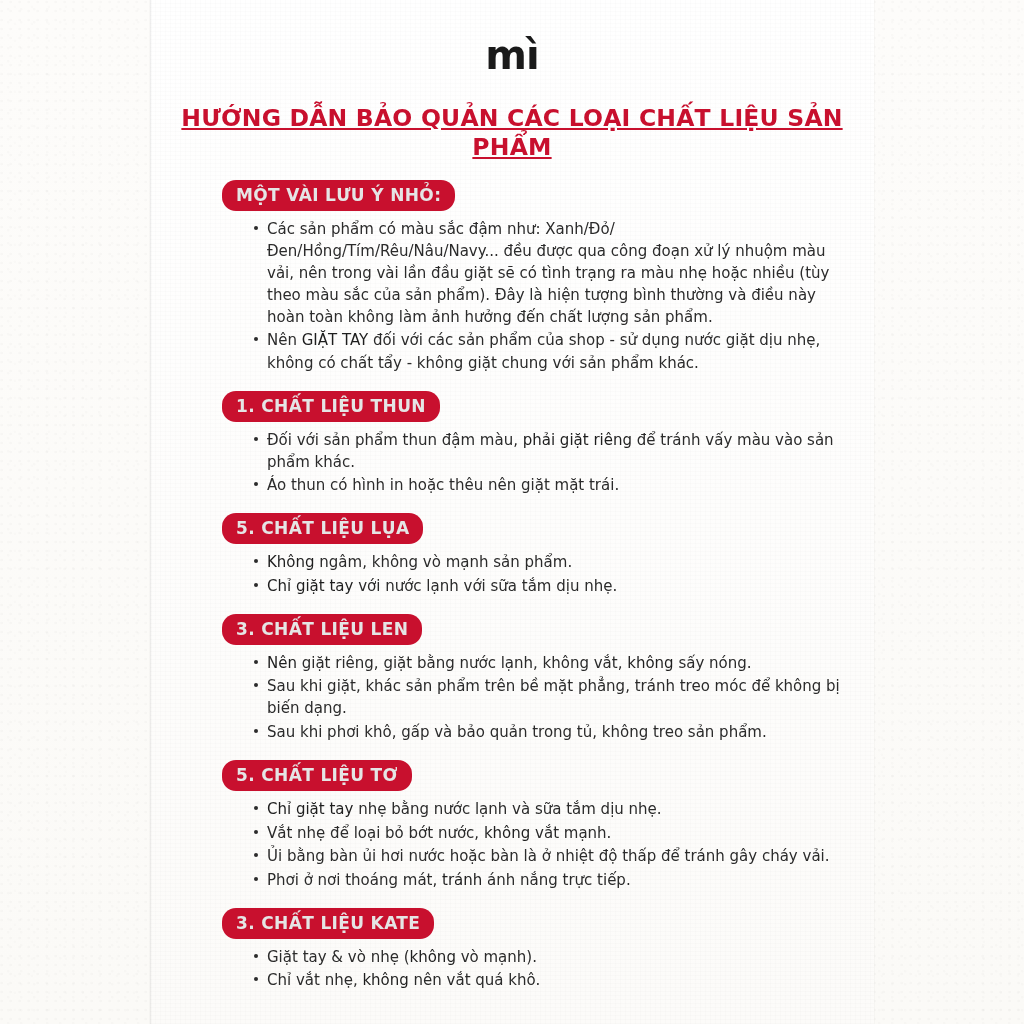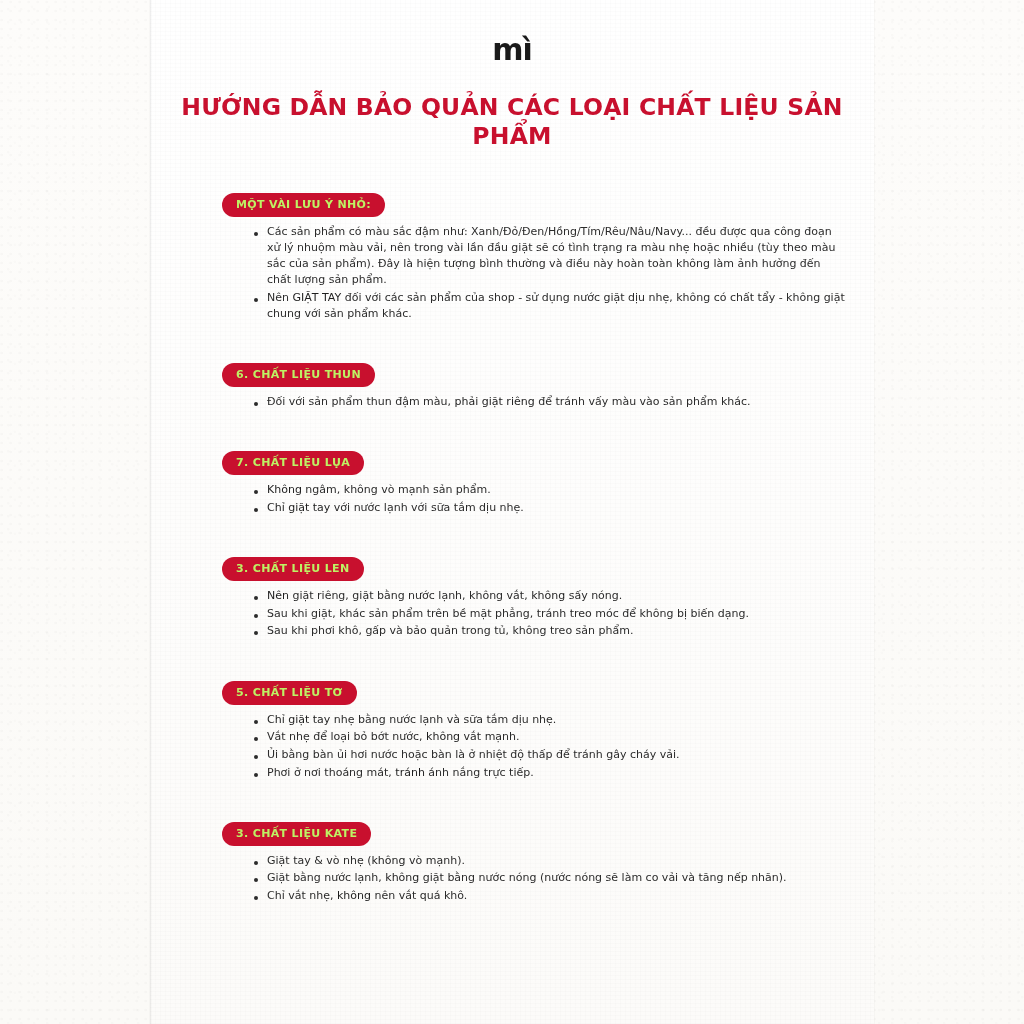--- a/index.html
+++ b/index.html
@@ -35,55 +35,55 @@
   }
   .content{
     position:absolute;left:150px;top:0;width:724px;height:1024px;
     padding:0 28px;
     box-sizing:border-box;
   }
   .logo{
     text-align:center;
     margin-top:32px;
     font-family:"DejaVu Sans", sans-serif;
-    font-size:30px;
+    font-size:40px;
     font-weight:700;
     letter-spacing:-1px;
     color:#1a1a1a;
   }
   h1.title{
     margin:26px 0 0 0;
     text-align:center;
     color:#c8102e;
     font-size:23.5px;
     font-weight:700;
     letter-spacing:0.2px;
     line-height:1.25;
+    text-decoration:underline;
   }
   .section{margin-top:17px;}
   .pill{
     display:inline-block;
     background:#c8102e;
-    color:#bef264;
-    font-size:11px;
+    color:#e5e5e5;
+    font-size:17px;
     font-weight:700;
     letter-spacing:0.35px;
     padding:5px 14px 6px 14px;
     border-radius:14px;
     margin-left:44px;
-    margin-top:24px;
   }
   ul.bullets{
     margin:7px 0 0 0;
     padding-left:76px;
     list-style:none;
   }
   ul.bullets > li{
     position:relative;
-    font-size:11px;
+    font-size:15px;
     line-height:1.47;
     color:#2b2b2b;
     margin-bottom:1.5px;
     padding-left:13px;
     text-align:left;
   }
   ul.bullets > li::before{
     content:"";
     position:absolute;
     left:0;top:8px;
@@ -102,38 +102,38 @@
   <div class="edge-left"></div>
 
   <div class="content">
     <div class="logo">mì</div>
     <h1 class="title">HƯỚNG DẪN BẢO QUẢN CÁC LOẠI CHẤT LIỆU SẢN PHẨM</h1>
     <div id="sections-root">
         <div class="section s-first"><div class="pill">MỘT VÀI LƯU Ý NHỎ:</div><ul class="bullets">
             <li>Các sản phẩm có màu sắc đậm như: Xanh/Đỏ/Đen/Hồng/Tím/Rêu/Nâu/Navy... đều được qua công đoạn xử lý nhuộm màu vải, nên trong vài lần đầu giặt sẽ có tình trạng ra màu nhẹ hoặc nhiều (tùy theo màu sắc của sản phẩm). Đây là hiện tượng bình thường và điều này hoàn toàn không làm ảnh hưởng đến chất lượng sản phẩm.</li>
             <li>Nên <b>GIẶT TAY</b> đối với các sản phẩm của shop - sử dụng nước giặt dịu nhẹ, không có chất tẩy - không giặt chung với sản phẩm khác.</li>
           </ul></div>
-        <div class="section"><div class="pill">6. CHẤT LIỆU THUN</div><ul class="bullets">
+        <div class="section"><div class="pill">1. CHẤT LIỆU THUN</div><ul class="bullets">
             <li>Đối với sản phẩm thun đậm màu, <b>phải giặt riêng</b> để tránh vấy màu vào sản phẩm khác.</li>
+            <li>Áo thun có hình in hoặc thêu nên giặt mặt trái.</li>
           </ul></div>
-        <div class="section"><div class="pill">7. CHẤT LIỆU LỤA</div><ul class="bullets">
+        <div class="section"><div class="pill">5. CHẤT LIỆU LỤA</div><ul class="bullets">
             <li><b>Không</b> ngâm, không vò mạnh sản phẩm.</li>
             <li><b>Chỉ giặt tay</b> với nước lạnh với sữa tắm dịu nhẹ.</li>
           </ul></div>
         <div class="section"><div class="pill">3. CHẤT LIỆU LEN</div><ul class="bullets">
             <li><b>Nên</b> giặt riêng, giặt bằng nước lạnh, không vắt, <b>không</b> sấy nóng.</li>
             <li>Sau khi giặt, khác sản phẩm trên bề mặt phẳng, tránh treo móc để không bị biến dạng.</li>
             <li>Sau khi phơi khô, gấp và bảo quản trong tủ, không treo sản phẩm.</li>
           </ul></div>
         <div class="section"><div class="pill">5. CHẤT LIỆU TƠ</div><ul class="bullets">
             <li><b>Chỉ giặt tay</b> nhẹ bằng nước lạnh và sữa tắm dịu nhẹ.</li>
             <li>Vắt nhẹ để loại bỏ bớt nước, <b>không</b> vắt mạnh.</li>
             <li>Ủi bằng bàn ủi hơi nước hoặc bàn là ở nhiệt độ thấp để tránh gây cháy vải.</li>
             <li>Phơi ở nơi thoáng mát, <b>tránh</b> ánh nắng trực tiếp.</li>
           </ul></div>
         <div class="section"><div class="pill">3. CHẤT LIỆU KATE</div><ul class="bullets">
             <li>Giặt tay &amp; vò nhẹ (<b>không</b> vò mạnh).</li>
-            <li>Giặt bằng nước lạnh, <b>không</b> giặt bằng nước nóng (nước nóng sẽ làm co vải và tăng nếp nhăn).</li>
             <li>Chỉ vắt nhẹ, <b>không</b> nên vắt quá khô.</li>
           </ul></div>
       </div>
   </div>
 </div>
 
 </body></html>

